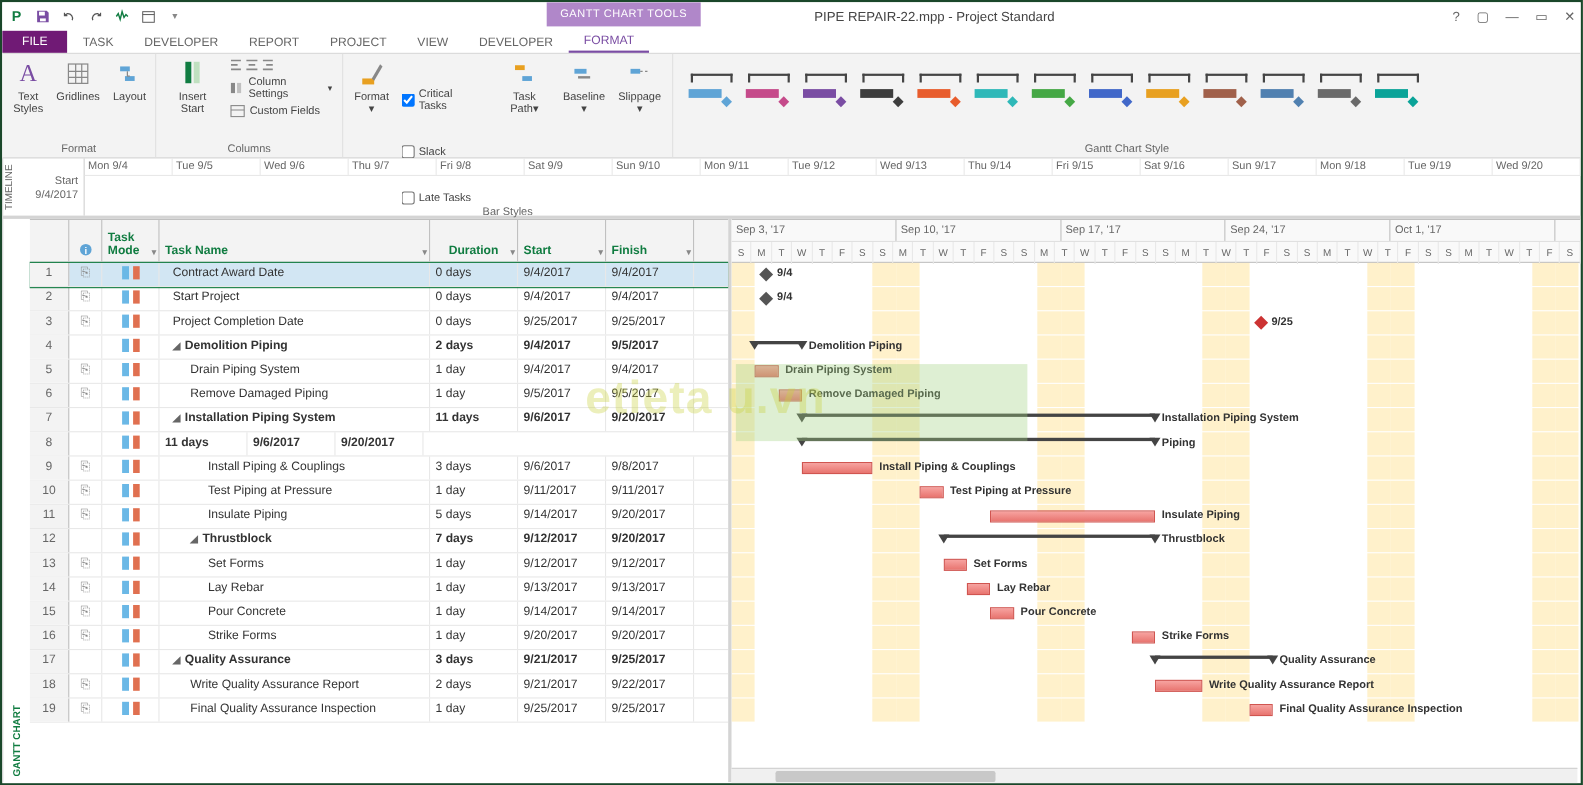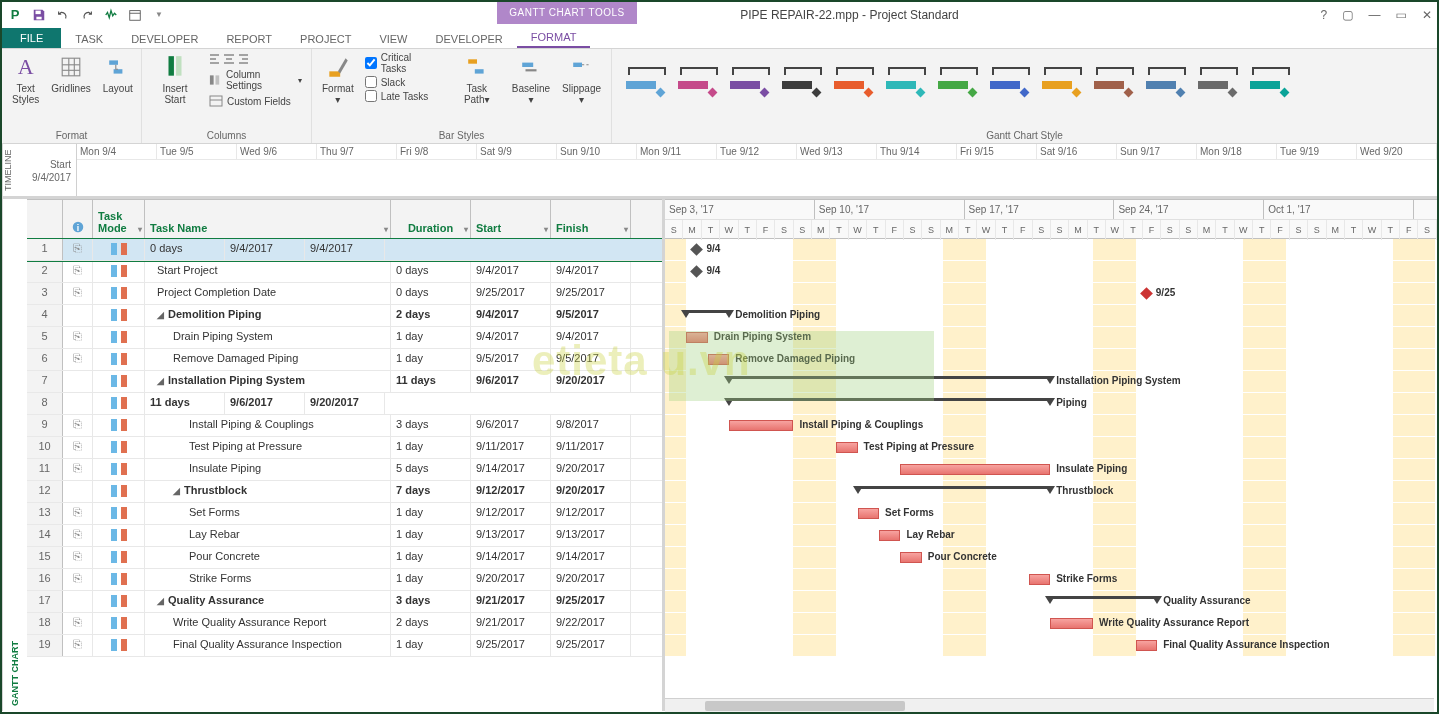--- a/index.html
+++ b/index.html
@@ -10,34 +10,34 @@
 .qa-toolbar { display: flex; align-items: center; gap: 2px; padding-left: 2px; }
 .qa-btn { width: 22px; height: 20px; display: flex; align-items: center; justify-content: center; cursor: pointer; }
 .proj-icon { color: #107c41; font-weight: bold; font-size: 13px; }
 .contextual-tab { position: absolute; left: 495px; top: 0; width: 140px; height: 22px; background: #b087c9; color: #fff; font-size: 10px; text-align: center; line-height: 22px; letter-spacing: 0.5px; }
 .doc-title { position: absolute; left: 50%; transform: translateX(-50%); font-size: 12px; color: #444; margin-left: 130px; }
 .win-controls { position: absolute; right: 5px; display: flex; gap: 15px; color: #666; font-size: 12px; }
 
 
 .tabstrip { height: 22px; background: #fff; display: flex; align-items: flex-end; border-bottom: 1px solid #d4d4d4; }
 .tab { padding: 3px 14px; font-size: 11px; color: #666; cursor: pointer; }
-.tab.file { background: #0f766e; color: #fff; padding: 4px 18px; }
+.tab.file { background: #701a75; color: #fff; padding: 4px 18px; }
 .tab.active { color: #7a4da3; border-bottom: 2px solid #7a4da3; font-weight: 500; }
 
 
 .ribbon { height: 95px; background: #f3f3f3; border-bottom: 1px solid #d4d4d4; display: flex; }
 .rib-group { border-right: 1px solid #e0e0e0; padding: 2px 6px 0 6px; display: flex; flex-direction: column; justify-content: space-between; }
 .rib-group-content { display: flex; align-items: flex-start; gap: 4px; flex: 1; }
 .rib-group-label { font-size: 10px; color: #666; text-align: center; padding-bottom: 2px; }
 .rib-big-btn { display: flex; flex-direction: column; align-items: center; padding: 2px 4px; cursor: pointer; }
 .rib-big-btn .icon { width: 24px; height: 28px; display: flex; align-items: center; justify-content: center; }
 .rib-big-btn .lbl { font-size: 10px; color: #444; text-align: center; line-height: 11px; margin-top: 2px; }
 .rib-small-btns { display: flex; flex-direction: column; gap: 0; }
 .rib-small-btn { display: flex; align-items: center; gap: 4px; font-size: 10px; color: #444; padding: 2px 3px; cursor: pointer; }
-.rib-check { display: flex; align-items: center; gap: 4px; font-size: 10px; color: #444; padding: 1px 3px; }
+.rib-check { display: flex; align-items: center; gap: 4px; font-size: 10px; color: #444; padding: 1px 3px; margin-top: 28px; }
 .rib-check input { width: 12px; height: 12px; }
 
 
 .gantt-styles { display: flex; gap: 6px; padding: 8px 6px 0 6px; overflow: hidden; flex: 1; }
 .style-swatch { width: 46px; height: 40px; cursor: pointer; position: relative; }
 .sw-top { position: absolute; top: 8px; left: 4px; right: 4px; height: 8px; border-top: 2px solid #444; border-left: 2px solid #444; border-right: 2px solid #444; }
 .sw-bar { position: absolute; top: 22px; left: 2px; width: 30px; height: 8px; }
 .sw-diamond { position: absolute; top: 30px; right: 6px; width: 7px; height: 7px; transform: rotate(45deg); }
 
 
@@ -431,20 +431,21 @@
       <div class="th col-finish">
           <span>Finish</span>
           <span class="dd">▾</span>
         </div>
     </div>
     <div id="tbody">
         <div class="trow selected">
           <div class="td td-row">1</div>
           <div class="td td-ind"><span class="constraint-icon">⎘</span></div>
           <div class="td td-mode"><span class="auto-icon"></span></div>
+          <div class="td td-name" style="padding-left:12px">Contract Award Date</div>
           <div class="td td-dur">0 days</div>
           <div class="td td-start">9/4/2017</div>
           <div class="td td-finish">9/4/2017</div>
         </div>
         <div class="trow">
           <div class="td td-row">2</div>
           <div class="td td-ind"><span class="constraint-icon">⎘</span></div>
           <div class="td td-mode"><span class="auto-icon"></span></div>
           <div class="td td-name" style="padding-left:12px">Start Project</div>
           <div class="td td-dur">0 days</div>

